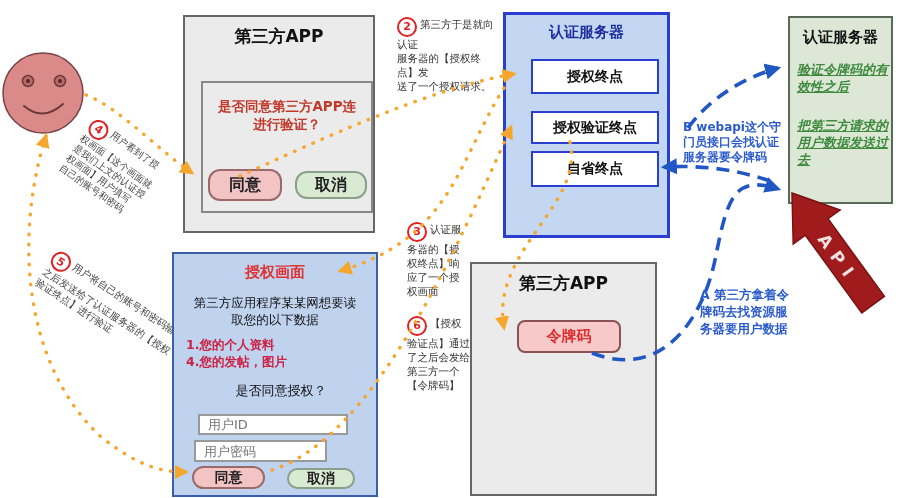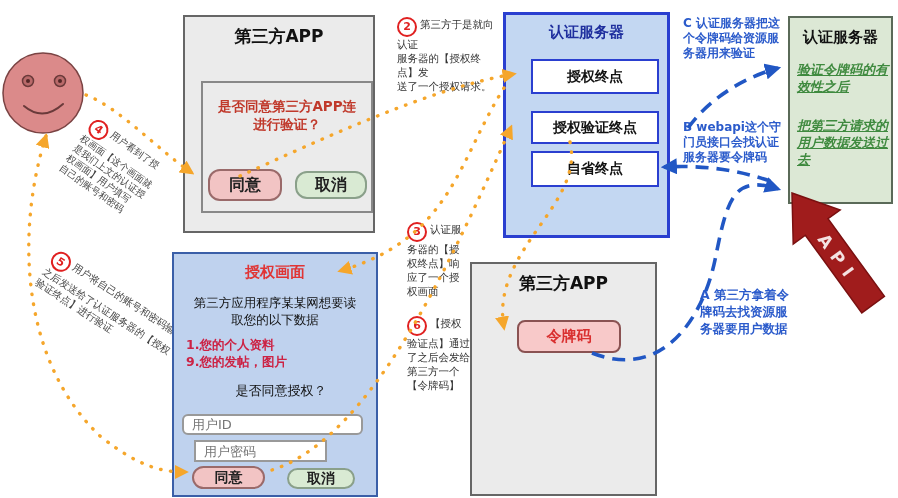--- a/index.html
+++ b/index.html
@@ -85,23 +85,23 @@
     <div class="endpoint" style="left:25px;top:44px;width:124px;height:31px;">授权终点</div>
     <div class="endpoint" style="left:25px;top:136px;width:124px;height:32px;">自省终点</div>
     <div class="endpoint" style="left:25px;top:96px;width:124px;height:29px;">授权验证终点</div>
   </div>
 
   <div class="abs authscreen" style="left:172px;top:252px;width:206px;height:245px;">
     <div style="text-align:center;font-weight:bold;font-size:15px;color:#e03535;margin-top:9px;">授权画面</div>
     <div class="pre" style="margin-top:12px;text-align:center;font-size:12.5px;line-height:17px;color:#111;">第三方应用程序某某网想要读
 取您的以下数据</div>
     <div style="margin:8px 0 0 12px;font-size:12.5px;line-height:17px;color:#cc2244;font-weight:bold;">1.您的个人资料</div>
-    <div style="margin:0 0 0 12px;font-size:12.5px;line-height:17px;color:#cc2244;font-weight:bold;">9.您的发帖，图片</div>
+    <div style="margin:0 0 0 12px;font-size:12.5px;line-height:17px;color:#cc2244;font-weight:bold;">4.您的发帖，图片</div>
     <div style="margin-top:12px;text-align:center;font-size:13px;color:#111;padding-left:12px;">是否同意授权？</div>
-    <div class="abs input" style="left:8px;top:160px;width:181px;height:21px;border-radius:6px;">
+    <div class="abs input" style="left:24px;top:160px;width:150px;height:21px;">
       <input placeholder="用户ID" style="">
     </div>
     <div class="abs input" style="left:20px;top:186px;width:133px;height:22px;">
       <input placeholder="用户密码" style="">
     </div>
     <div class="abs btn btn-agree" style="left:18px;top:212px;width:73px;height:23px;font-size:14px;">同意</div>
     <div class="abs btn btn-cancel" style="left:113px;top:214px;width:68px;height:21px;font-size:14px;">取消</div>
   </div>
 
   <div class="abs appbox" style="left:470px;top:262px;width:187px;height:234px;">
@@ -111,23 +111,20 @@
 
   <div class="abs greenbox" style="left:788px;top:16px;width:105px;height:188px;">
     <div style="text-align:center;font-weight:bold;font-size:15px;color:#111;margin-top:10px;">认证服务器</div>
     <div class="pre greennote" style="margin:14px 0 0 7px;">验证令牌码的有
 效性之后</div>
     <div class="pre greennote" style="margin:22px 0 0 7px;">把第三方请求的
 用户数据发送过
 去</div>
   </div>
 
-  <div class="abs bluenote pre" style="left:683px;top:16px;width:108px;font-size:12px;">C 认证服务器把这
-个令牌码给资源服
-务器用来验证</div>
   <div class="abs bluenote pre" style="left:683px;top:120px;width:114px;font-size:12px;">B webapi这个守
 门员接口会找认证
 服务器要令牌码</div>
   <div class="abs bluenote pre" style="left:700px;top:286px;width:140px;font-size:12.5px;line-height:17px;">A 第三方拿着令
 牌码去找资源服
 务器要用户数据</div>
 
   <svg width="898" height="498" viewBox="0 0 898 498">
     <defs>
       <marker id="oArr" viewBox="0 0 10 10" refX="8" refY="5" markerWidth="4.2" markerHeight="4.2" orient="auto-start-reverse">

